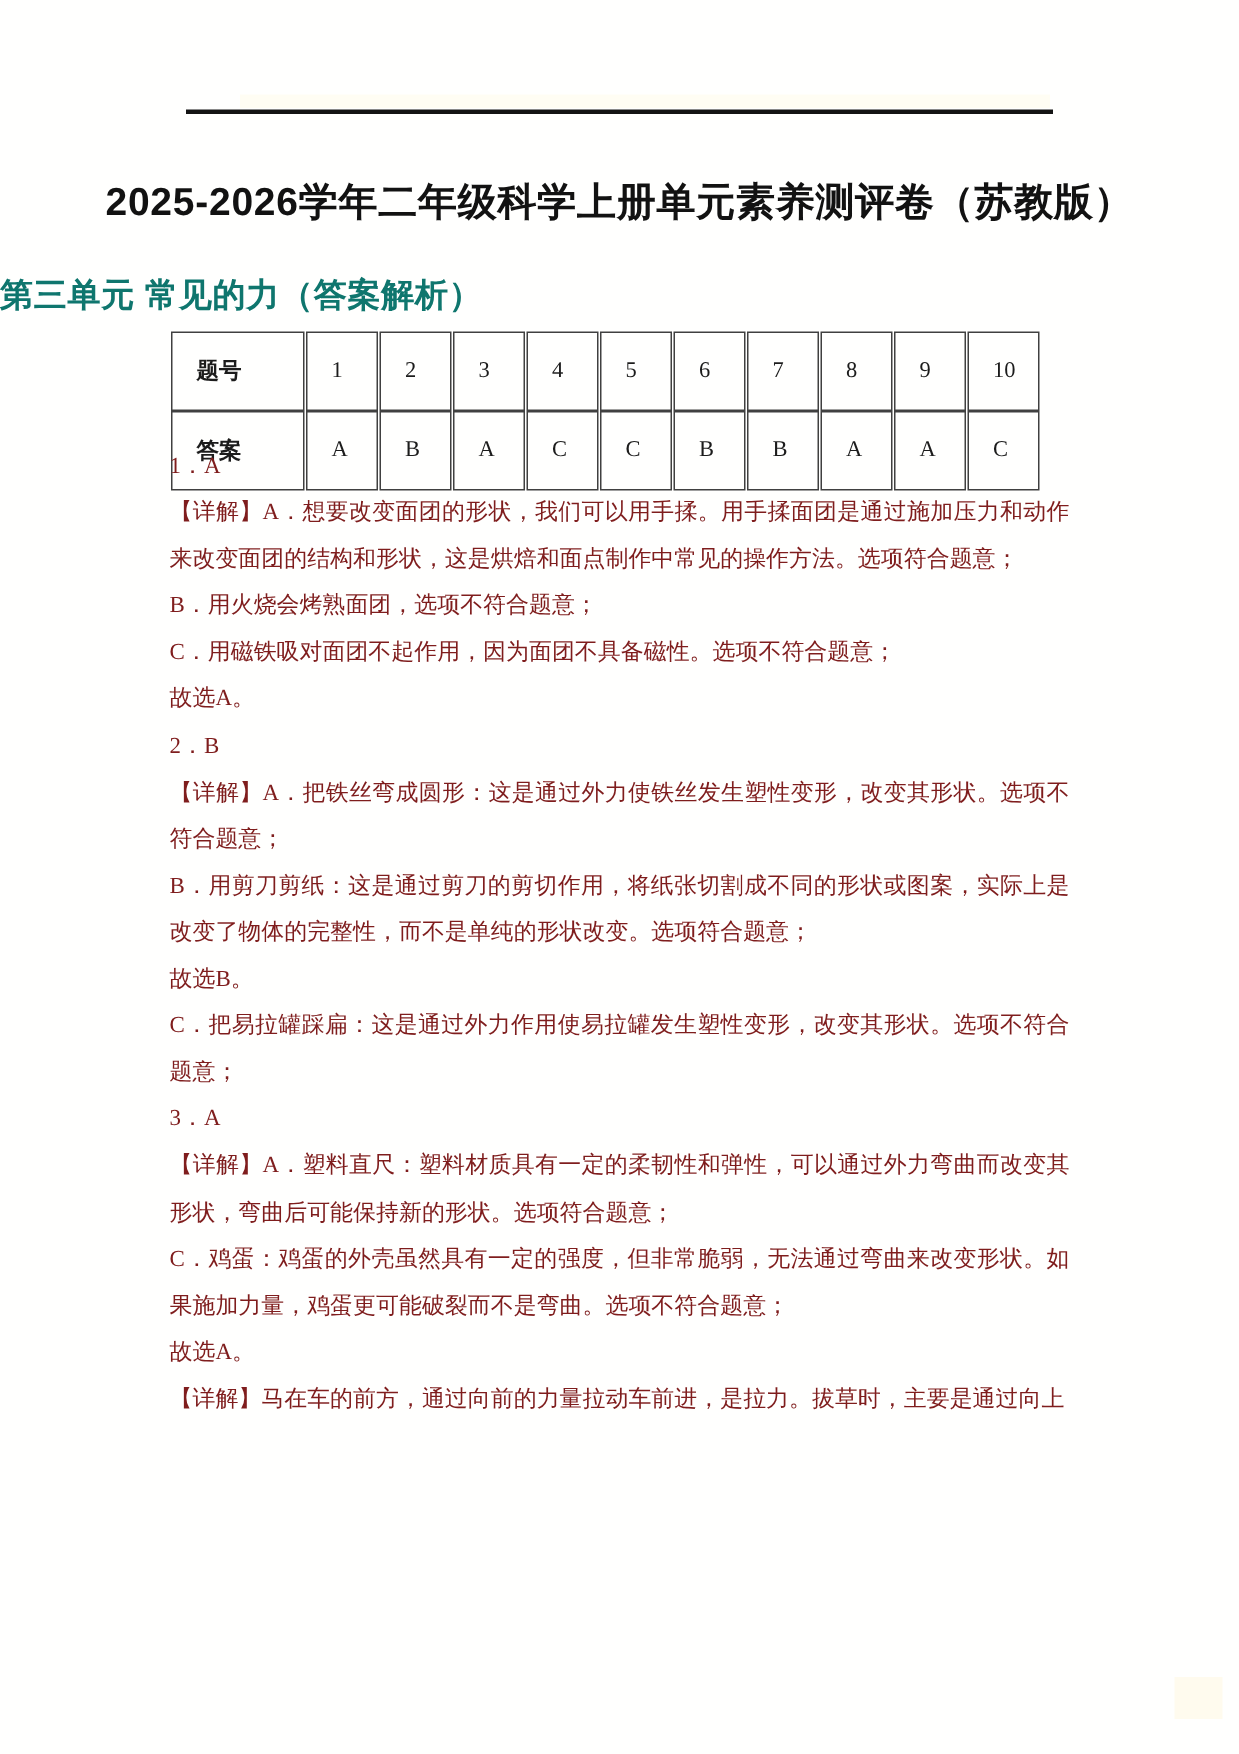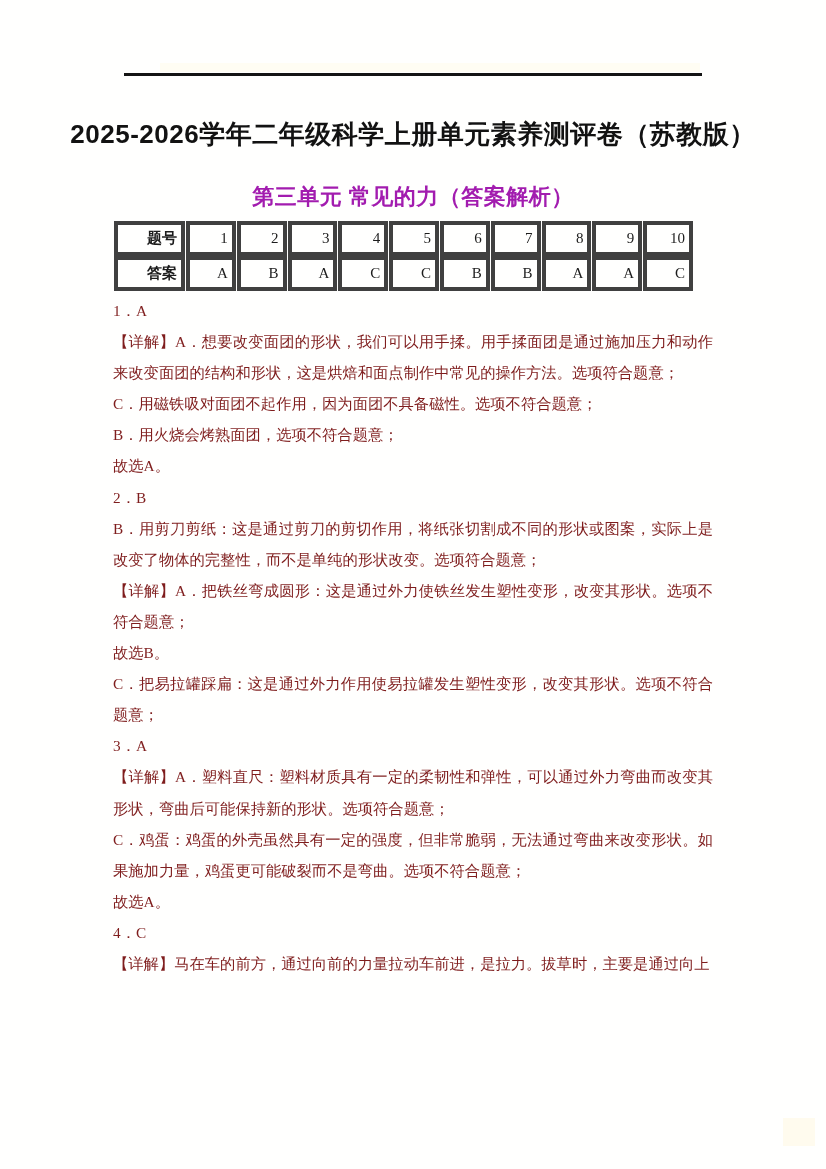--- a/index.html
+++ b/index.html
@@ -44,44 +44,44 @@
     font-weight: bold;
     font-size: 26px;
     letter-spacing: 0.5px;
     color: #121212;
     white-space: nowrap;
   }
   .doc-subtitle {
     position: absolute;
     left: 0; top: 182px;
     width: 826px;
-    text-align: center;
+    text-align: left;
     font-family: "Liberation Sans", "DejaVu Sans", sans-serif;
     font-weight: bold;
     font-size: 22px;
     letter-spacing: 0.5px;
-    color: #a21caf;
+    color: #0f766e;
     white-space: nowrap;
   }
   table.answer-table {
     position: absolute;
     left: 113px; top: 221px;
     width: 581px;
     table-layout: fixed;
     border-collapse: separate;
     border-spacing: 1px 0;
     font-size: 15px;
   }
   table.answer-table th,
   table.answer-table td {
-    border: 4px solid #404040;
-    text-align: right;
+    border: 1px solid #404040;
+    text-align: left;
     vertical-align: middle;
     height: 19px;
-    padding: 4px;
+    padding: 16px;
     overflow: hidden;
   }
   table.answer-table th {
     width: 55px;
     font-weight: bold;
     font-size: 15px;
   }
   .content {
     position: absolute;
     left: 113px; top: 295px;
@@ -139,36 +139,35 @@
           <td>A</td>
           <td>C</td>
         </tr>
     </tbody>
   </table>
 
   <div class="content">
       <div>
         <p>1．A</p>
         <p>【详解】A．想要改变面团的形状，我们可以用手揉。用手揉面团是通过施加压力和动作来改变面团的结构和形状，这是烘焙和面点制作中常见的操作方法。选项符合题意；</p>
+        <p>B．用火烧会烤熟面团，选项不符合题意；</p>
         <p>C．用磁铁吸对面团不起作用，因为面团不具备磁性。选项不符合题意；</p>
-        <p>B．用火烧会烤熟面团，选项不符合题意；</p>
         <p>故选A。</p>
       </div>
       <div>
         <p>2．B</p>
+        <p>【详解】A．把铁丝弯成圆形：这是通过外力使铁丝发生塑性变形，改变其形状。选项不符合题意；</p>
         <p>B．用剪刀剪纸：这是通过剪刀的剪切作用，将纸张切割成不同的形状或图案，实际上是改变了物体的完整性，而不是单纯的形状改变。选项符合题意；</p>
-        <p>【详解】A．把铁丝弯成圆形：这是通过外力使铁丝发生塑性变形，改变其形状。选项不符合题意；</p>
         <p>故选B。</p>
         <p>C．把易拉罐踩扁：这是通过外力作用使易拉罐发生塑性变形，改变其形状。选项不符合题意；</p>
       </div>
       <div>
         <p>3．A</p>
         <p>【详解】A．塑料直尺：塑料材质具有一定的柔韧性和弹性，可以通过外力弯曲而改变其形状，弯曲后可能保持新的形状。选项符合题意；</p>
         <p>C．鸡蛋：鸡蛋的外壳虽然具有一定的强度，但非常脆弱，无法通过弯曲来改变形状。如果施加力量，鸡蛋更可能破裂而不是弯曲。选项不符合题意；</p>
         <p>故选A。</p>
       </div>
       <div>
-        <p>4．C</p>
         <p>【详解】马在车的前方，通过向前的力量拉动车前进，是拉力。拔草时，主要是通过向上</p>
       </div>
     </div>
 
 </div>
 
 </body></html>

